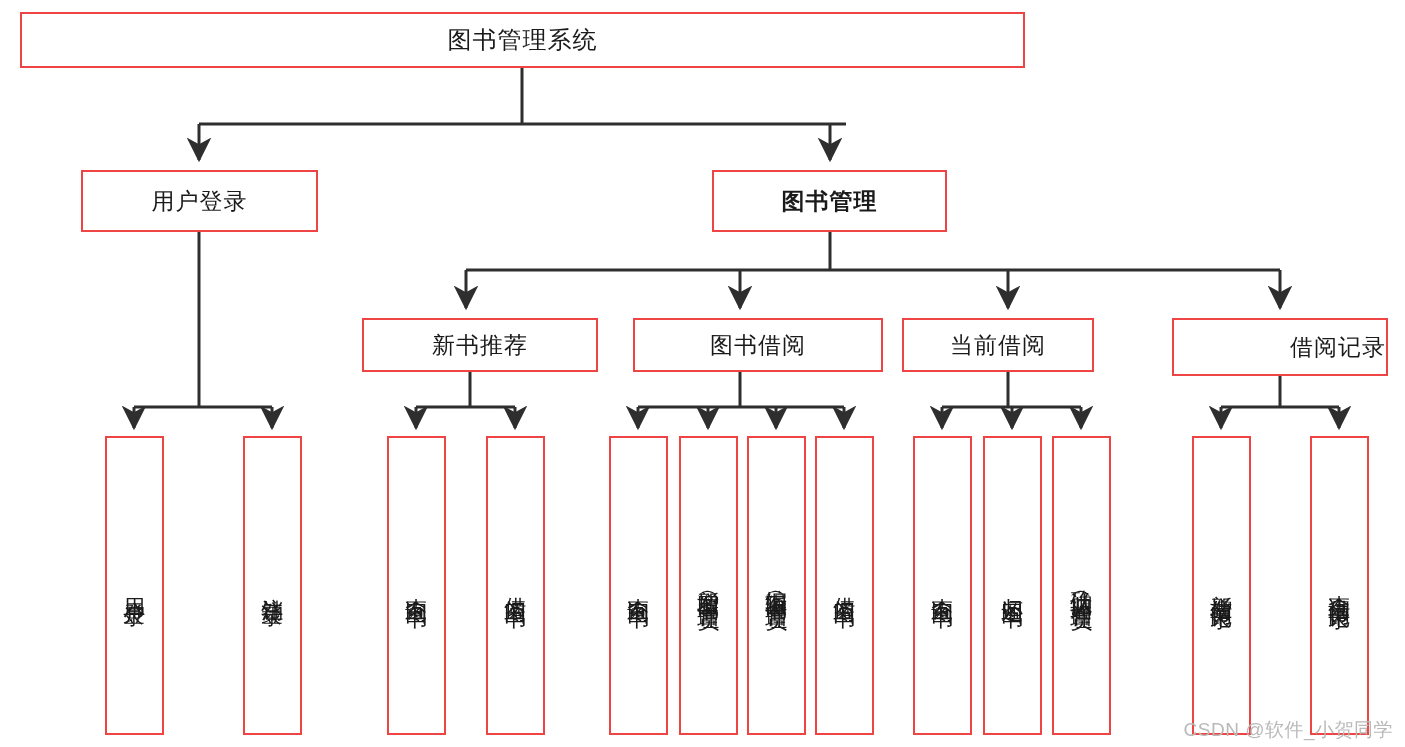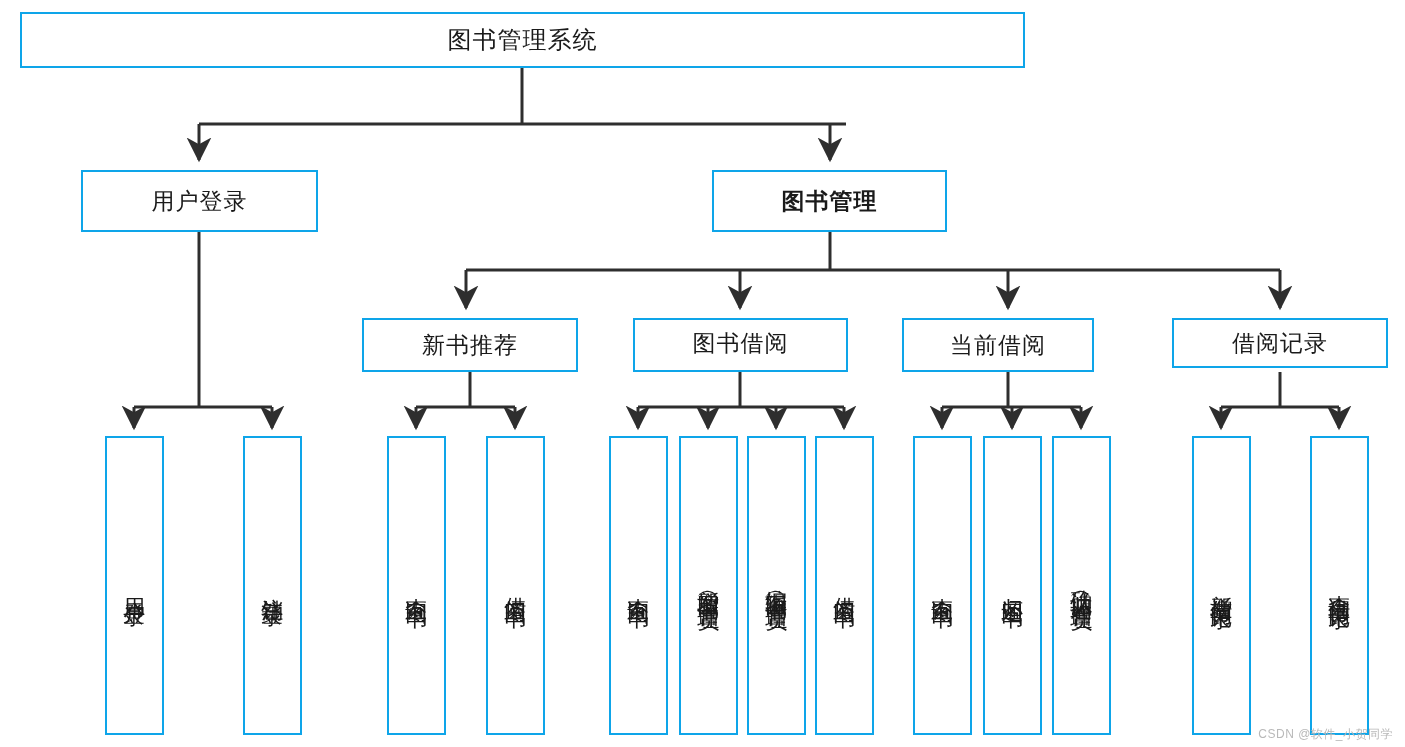--- a/index.html
+++ b/index.html
@@ -24,21 +24,21 @@
     top: 0;
     left: 0;
     width: 1405px;
     height: 747px;
     display: block;
   }
   .node-box {
     position: absolute;
     box-sizing: border-box;
     background: #ffffff;
-    border: 2px solid #0ea5e9;
+    border: 2px solid #ef4444;
     display: flex;
     align-items: center;
     justify-content: center;
     overflow: hidden;
   }
   .node-label {
     color: #1a1a1a;
     text-align: center;
     white-space: nowrap;
     line-height: 1.25;
@@ -54,21 +54,21 @@
     font-size: 22px;
     letter-spacing: 3px;
   }
   .title-box .node-label {
     font-size: 24px;
   }
   .watermark {
     position: absolute;
     right: 12px;
     bottom: 4px;
-    font-size: 12px;
+    font-size: 19px;
     color: #b9b9b9;
     white-space: nowrap;
     letter-spacing: 0.5px;
     pointer-events: none;
   }
 </style>
 </head>
 <body>
 
 <div id="diagram-root">
@@ -139,30 +139,30 @@
     <span class="node-label">图书管理系统</span>
   </div>
 
   <div class="node-box horiz" style="left:81px; top:170px; width:237px; height:62px;">
     <span class="node-label">用户登录</span>
   </div>
   <div class="node-box horiz" style="left:712px; top:170px; width:235px; height:62px;font-weight:bold;">
     <span class="node-label">图书管理</span>
   </div>
 
-  <div class="node-box horiz" style="left:362px; top:318px; width:216px; height:54px;">
+  <div class="node-box horiz" style="left:362px; top:318px; width:236px; height:54px;">
     <span class="node-label">新书推荐</span>
   </div>
-  <div class="node-box horiz" style="left:633px; top:318px; width:215px; height:54px;font-family:Liberation Mono, monospace;">
+  <div class="node-box horiz" style="left:633px; top:318px; width:250px; height:54px;">
     <span class="node-label">图书借阅</span>
   </div>
   <div class="node-box horiz" style="left:902px; top:318px; width:192px; height:54px;">
     <span class="node-label">当前借阅</span>
   </div>
-  <div class="node-box horiz" style="left:1172px; top:318px; width:216px; height:50px;">
+  <div class="node-box horiz" style="left:1172px; top:318px; width:216px; height:58px;justify-content:flex-end;">
     <span class="node-label">借阅记录</span>
   </div>
 
   <div class="node-box vert" style="left:105px; top:436px; width:59px; height:299px;">
     <span class="node-label">用户登录</span>
   </div>
   <div class="node-box vert" style="left:243px; top:436px; width:59px; height:299px;">
     <span class="node-label">注销登录</span>
   </div>
   <div class="node-box vert" style="left:387px; top:436px; width:59px; height:299px;">

